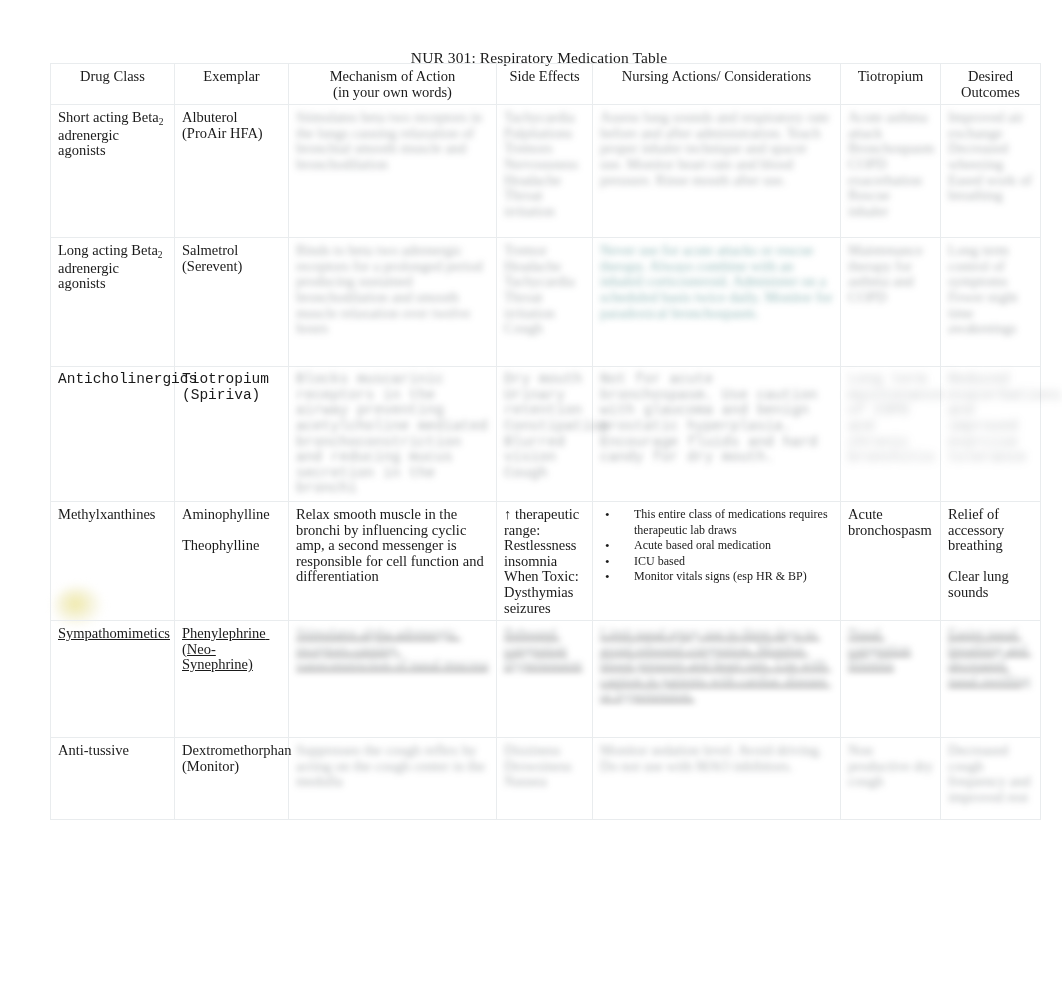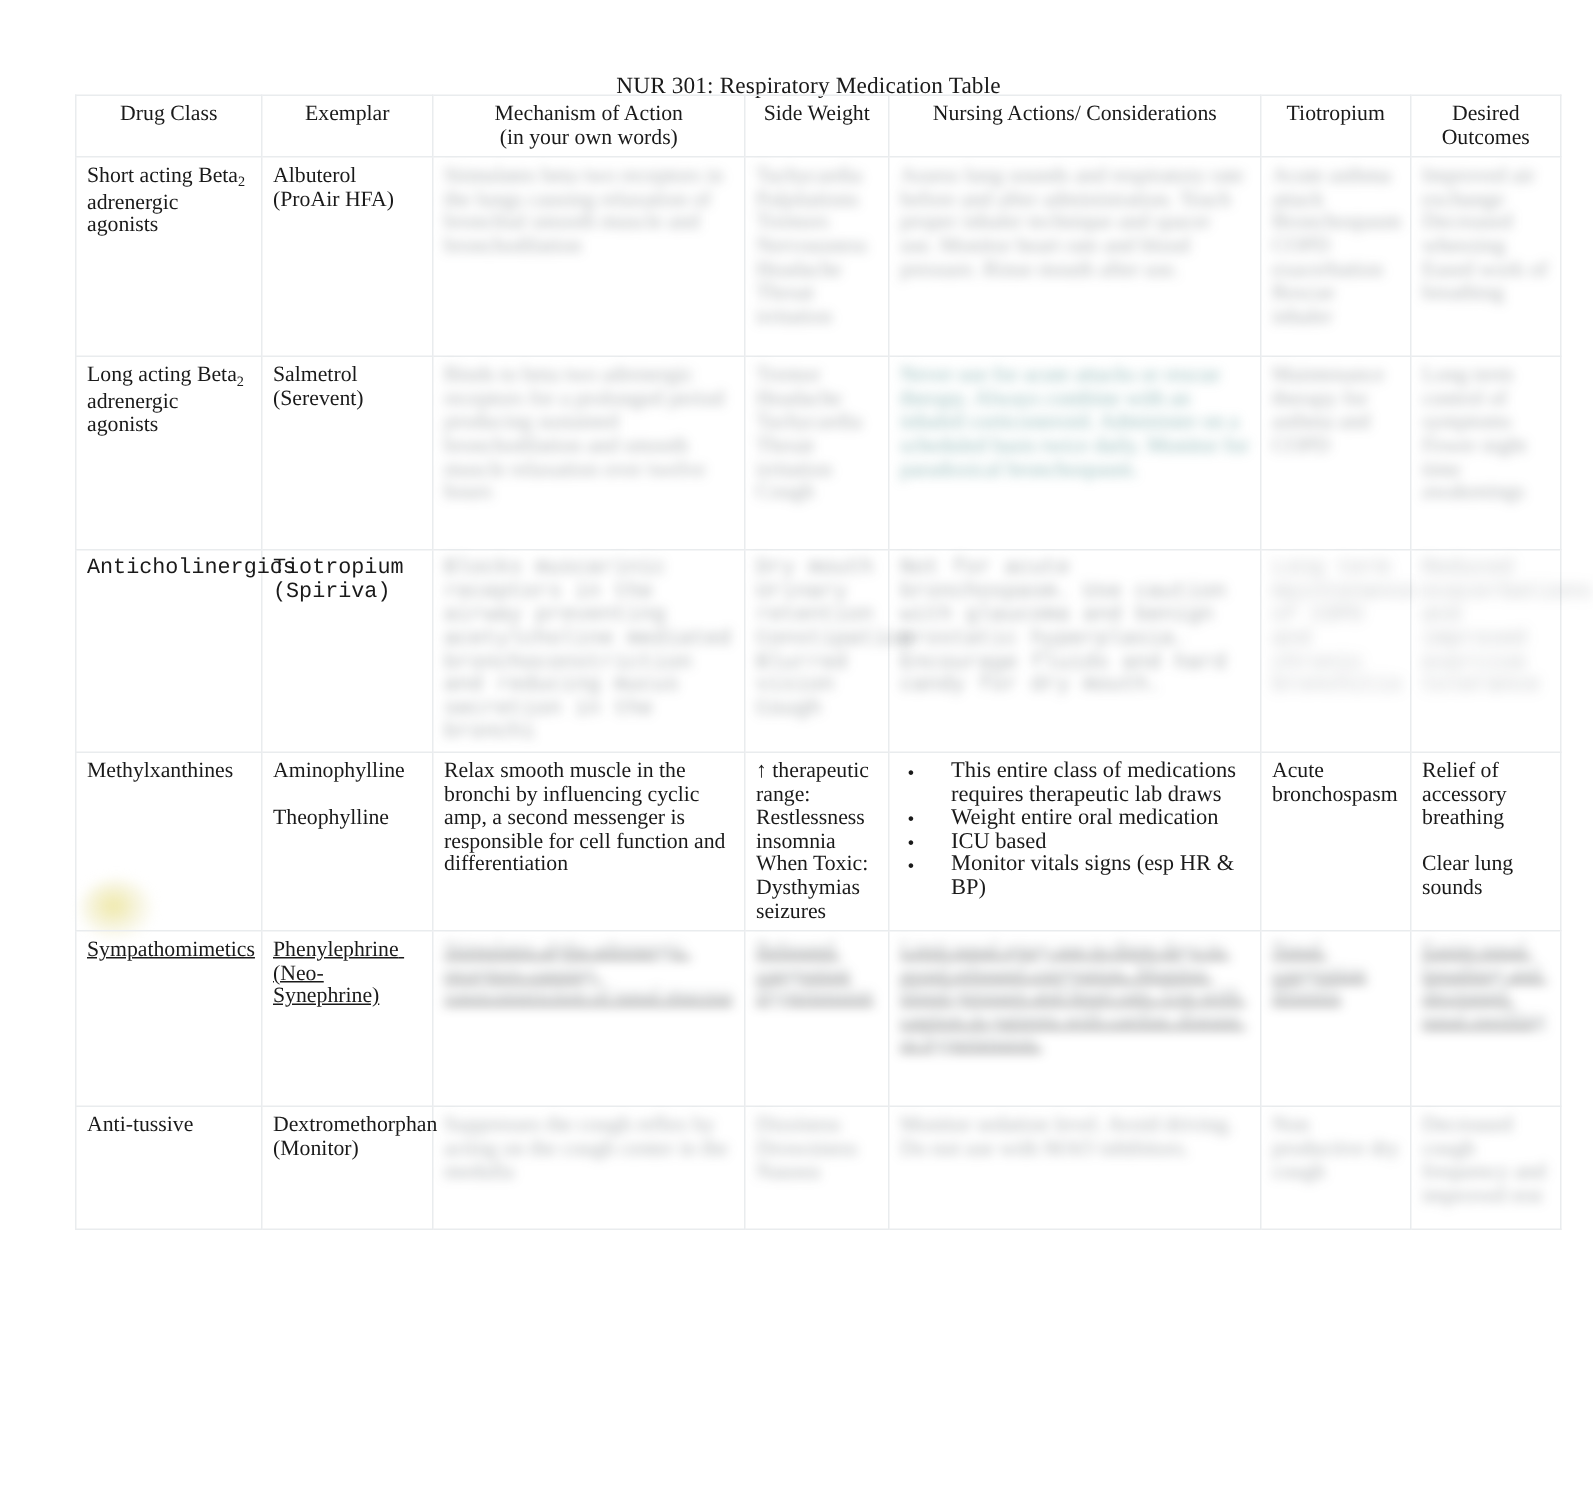--- a/index.html
+++ b/index.html
@@ -84,21 +84,21 @@
   
   ul.bullets {
     margin: 0;
     padding: 0;
     list-style: none;
   }
   ul.bullets li {
     position: relative;
     padding-left: 34px;
     margin: 0 0 0 0;
-    font-size: 15px;
+    font-size: 12px;
     line-height: 15.6px;
   }
   ul.bullets li::before {
     content: "\2022";
     position: absolute;
     left: 5px;
     top: 0;
     font-size: 13px;
   }
 
@@ -157,21 +157,21 @@
           <span>Drug Class</span>
         </th>
         <th class="col-head">
           <span>Exemplar</span>
         </th>
         <th class="col-head">
           <span>Mechanism of Action</span><br>
           <span>(in your own words)</span>
         </th>
         <th class="col-head">
-          <span>Side Weight</span>
+          <span>Side Effects</span>
         </th>
         <th class="col-head">
           <span>Nursing Actions/ Considerations</span>
         </th>
         <th class="col-head">
           <span>Tiotropium</span>
         </th>
         <th class="col-head">
           <span>Desired</span><br>
           <span>Outcomes</span>
@@ -287,21 +287,21 @@
           <span class="cell-text">Relax smooth muscle in the bronchi by influencing cyclic amp, a second messenger is responsible for cell function and differentiation</span>
         </td>
         <td>
           <span class="cell-text">↑ therapeutic range:
 Restlessness insomnia
 When Toxic: Dysthymias seizures</span>
         </td>
         <td>
           <ul class="bullets">
             <li>This entire class of medications requires therapeutic lab draws</li>
-            <li>Weight entire oral medication</li>
+            <li>Acute based oral medication</li>
             <li>ICU based</li>
             <li>Monitor vitals signs (esp HR &amp; BP)</li>
           </ul>
         </td>
         <td>
           <span class="cell-text">Acute bronchospasm</span>
         </td>
         <td>
           <span class="cell-text">Relief of accessory breathing</span>
           <span class="gap"></span>

